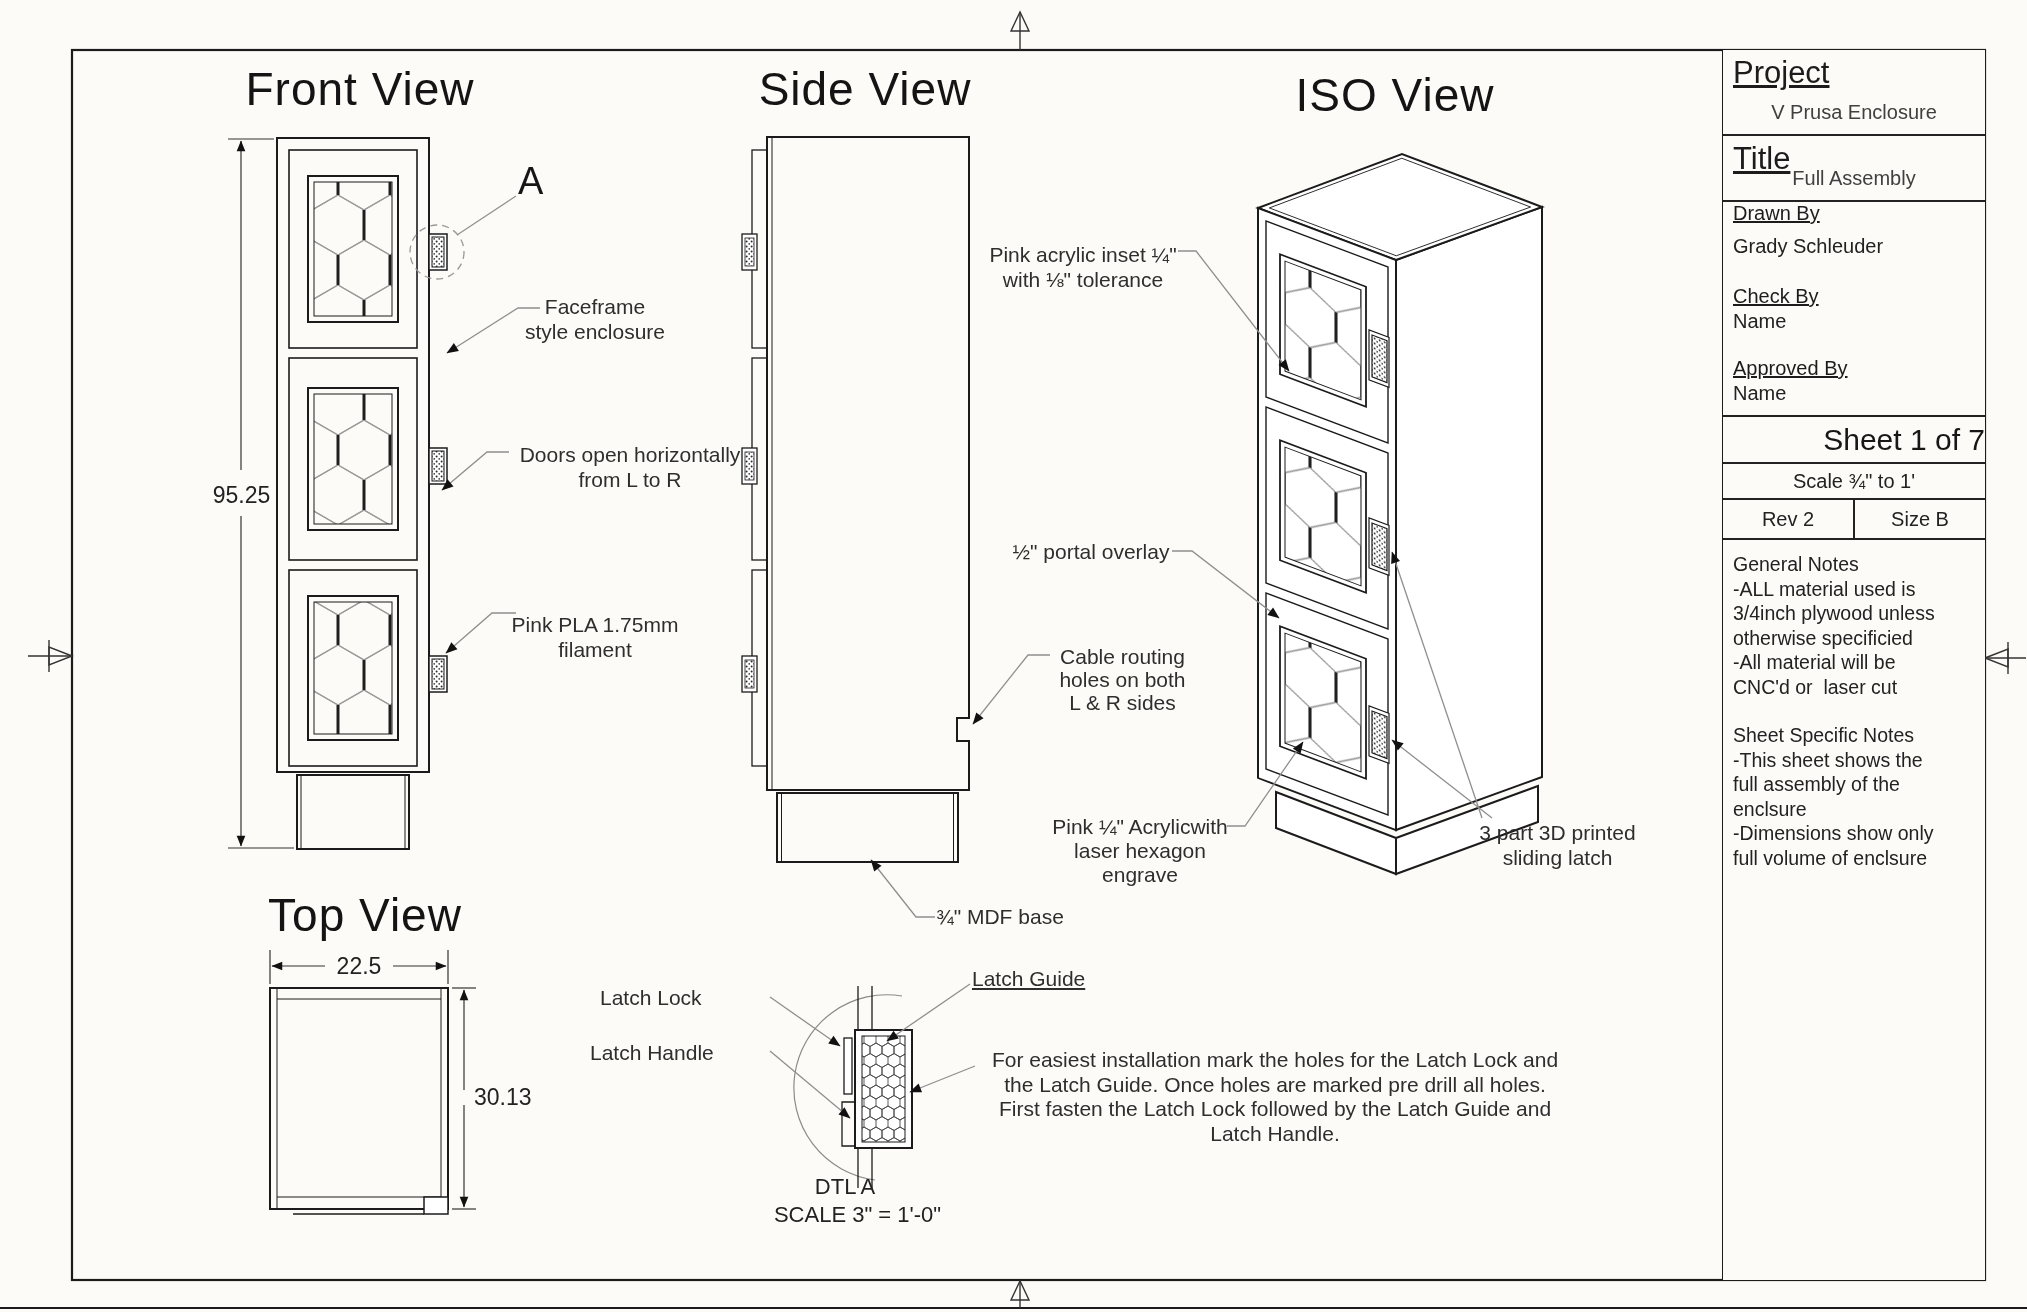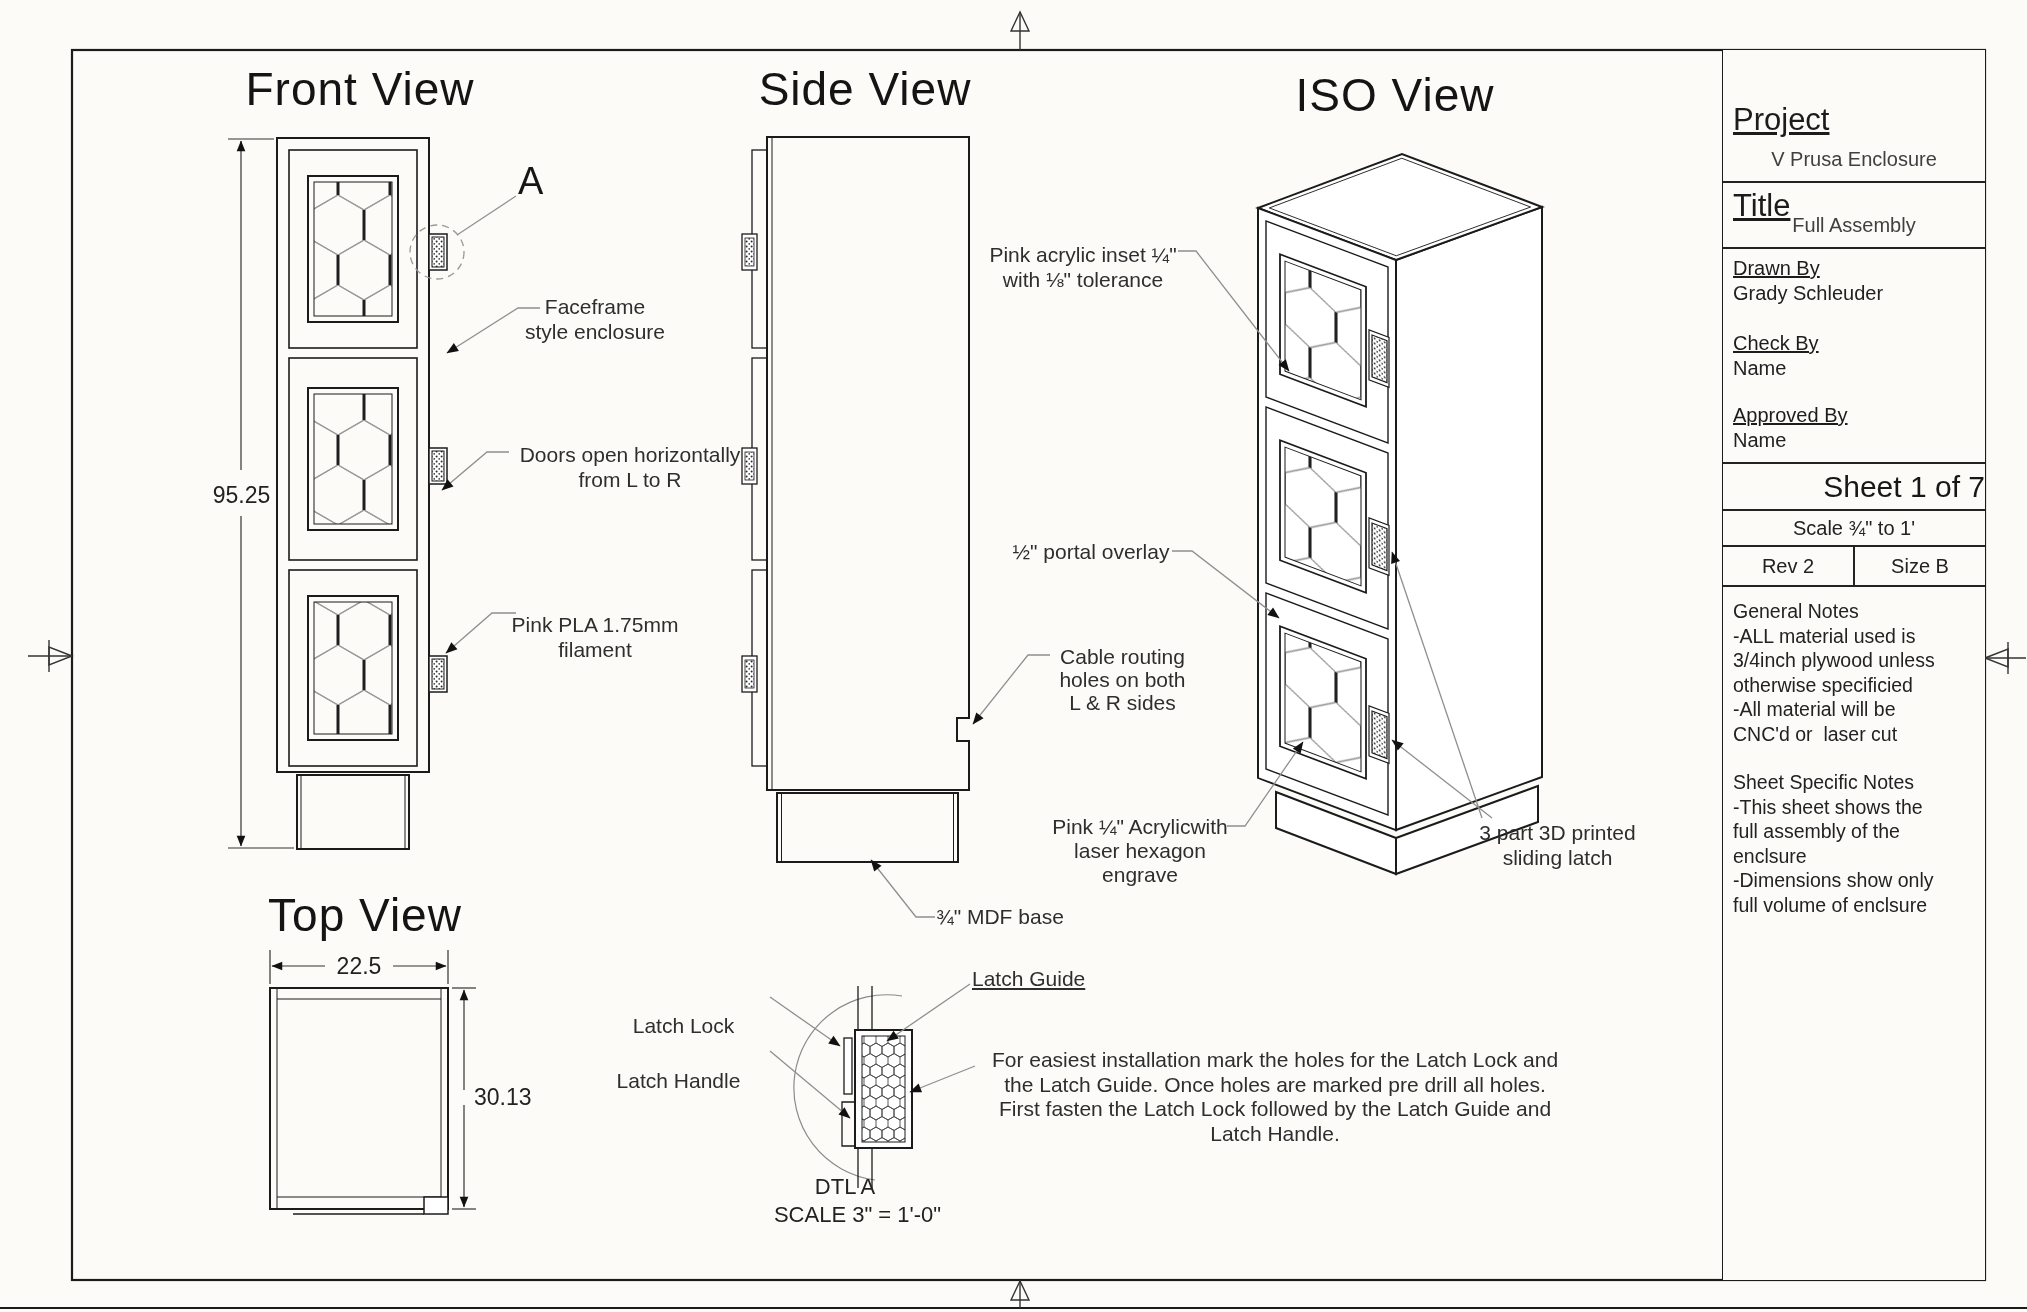--- a/index.html
+++ b/index.html
@@ -2,34 +2,34 @@
 <html><head>
 <meta charset="utf-8">
 <style>
   html,body{margin:0;padding:0;background:#e8e8e4;}
   .sheet{
     position:relative;width:2027px;height:1312px;background:#fcfbf8;
     font-family:"Liberation Sans",sans-serif;color:#2a2a2a;overflow:hidden;
   }
   svg.linework{position:absolute;left:0;top:0;}
   .lbl{position:absolute;white-space:pre-line;text-align:center;font-size:21px;line-height:25px;color:#2e2e2e;}
-  .lbl.right{text-align:center;margin-top:28px;}
+  .lbl.right{text-align:left;}
   .lbl.left{text-align:left;text-decoration:underline;}
   .view-title{position:absolute;font-size:46px;letter-spacing:1px;color:#141414;text-align:center;white-space:nowrap;}
   .dim{position:absolute;font-size:23px;color:#222;text-align:center;}
   .detail-a{position:absolute;font-size:38px;color:#161616;}
   .dtl-caption{position:absolute;font-size:22px;color:#222;text-align:center;white-space:pre-line;}
   
   .tblock{position:absolute;left:1723px;top:50px;width:262px;height:1230px;background:#fcfbf8;}
   .tb-row{position:relative;box-sizing:border-box;border-bottom:2px solid #222;}
   .tb-logo{height:142px;}
   .logo-box{position:absolute;left:9px;top:7px;right:22px;bottom:7px;background:#0d0d0d;}
   .logo-box svg{position:absolute;left:0;top:0;}
   .logo-text{position:absolute;left:0;right:0;bottom:5px;text-align:center;font-size:25px;font-weight:bold;letter-spacing:3px;color:#b8b8b8;}
-  .tb-project{height:86px;margin-top:47px;}
+  .tb-project{height:86px;}
   .tb-title{height:66px;}
   .tb-big-label{position:absolute;left:10px;top:5px;font-size:31px;color:#1c1c1c;text-decoration:underline;}
   .tb-value{position:absolute;left:0;right:0;bottom:10px;text-align:center;font-size:20px;color:#404040;}
   .tb-people{height:215px;}
   .tb-person-label{position:absolute;left:10px;font-size:20px;color:#1c1c1c;text-decoration:underline;}
   .tb-person-value{position:absolute;left:10px;font-size:20px;color:#222;}
   .tb-sheet{height:47px;font-size:30px;color:#171717;text-align:right;line-height:46px;}
   .tb-scale{height:36px;font-size:20px;text-align:center;line-height:34px;color:#222;}
   .tb-rev{height:40px;display:flex;}
   .tb-rev-cell{flex:1;text-align:center;font-size:20px;line-height:38px;color:#222;}
@@ -284,21 +284,21 @@
   <div class="tblock">
     <div class="tb-row tb-project">
       <div class="tb-big-label">Project</div>
       <div class="tb-value">V Prusa Enclosure</div>
     </div>
     <div class="tb-row tb-title">
       <div class="tb-big-label">Title</div>
       <div class="tb-value">Full Assembly</div>
     </div>
     <div class="tb-row tb-people">
-      <div class="tb-person-label" style="top:8px;">Drawn By</div>
+      <div class="tb-person-label" style="top:0;">Drawn By</div>
       <div class="tb-person-value" style="top:33px;">Grady Schleuder</div>
       <div class="tb-person-label" style="top:83px;">Check By</div>
       <div class="tb-person-value" style="top:108px;">Name</div>
       <div class="tb-person-label" style="top:155px;">Approved By</div>
       <div class="tb-person-value" style="top:180px;">Name</div>
     </div>
     <div class="tb-row tb-sheet">Sheet 1 of 7</div>
     <div class="tb-row tb-scale">Scale ¾" to 1'</div>
     <div class="tb-row tb-rev">
       <div class="tb-rev-cell">Rev 2</div>

